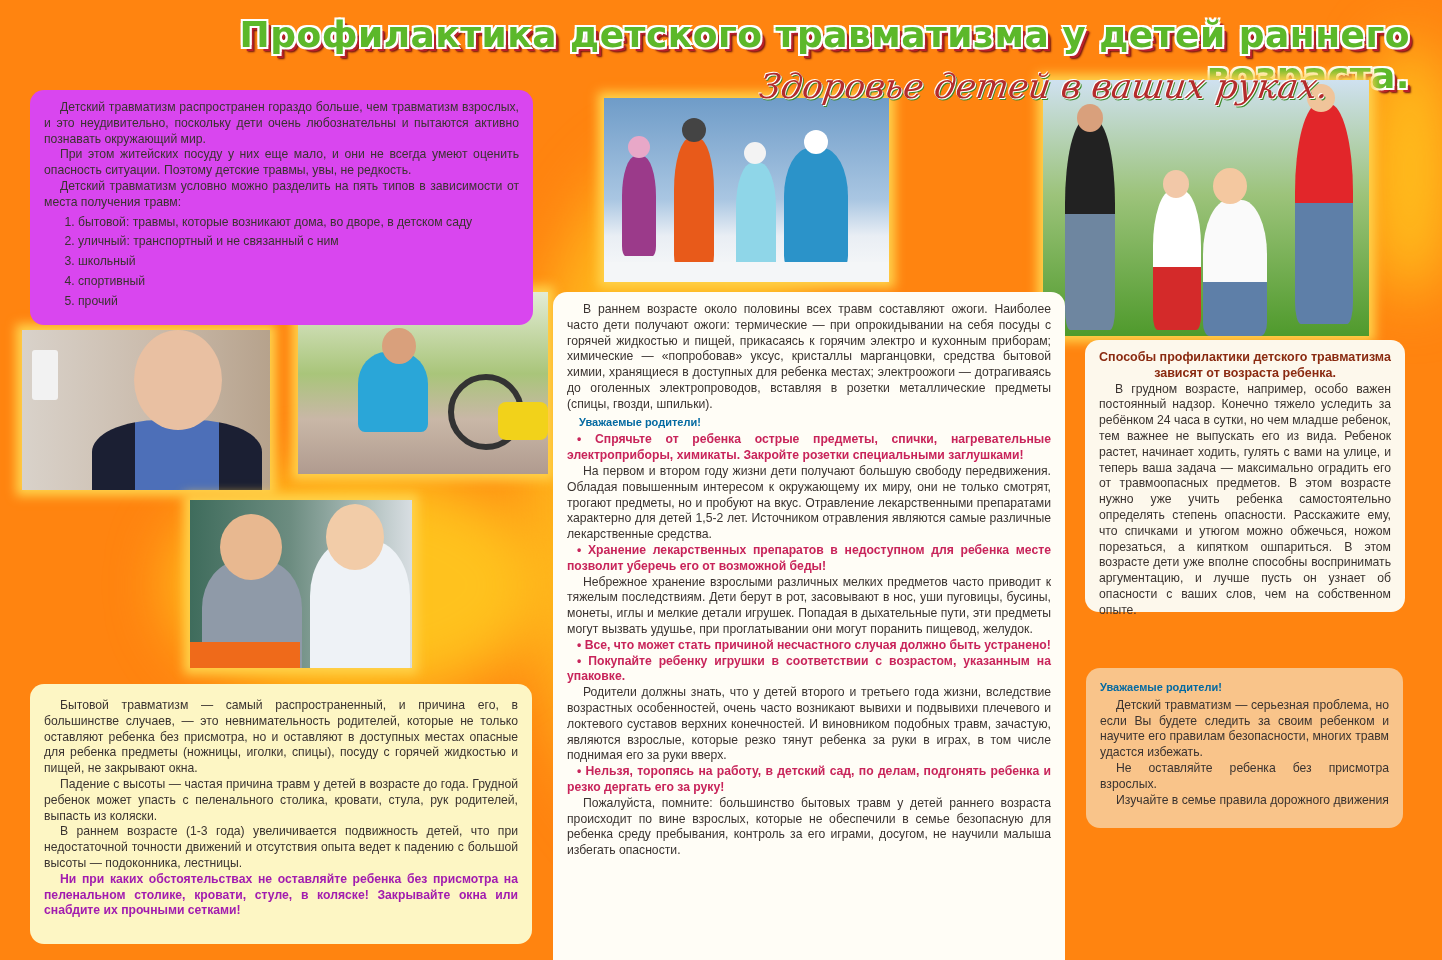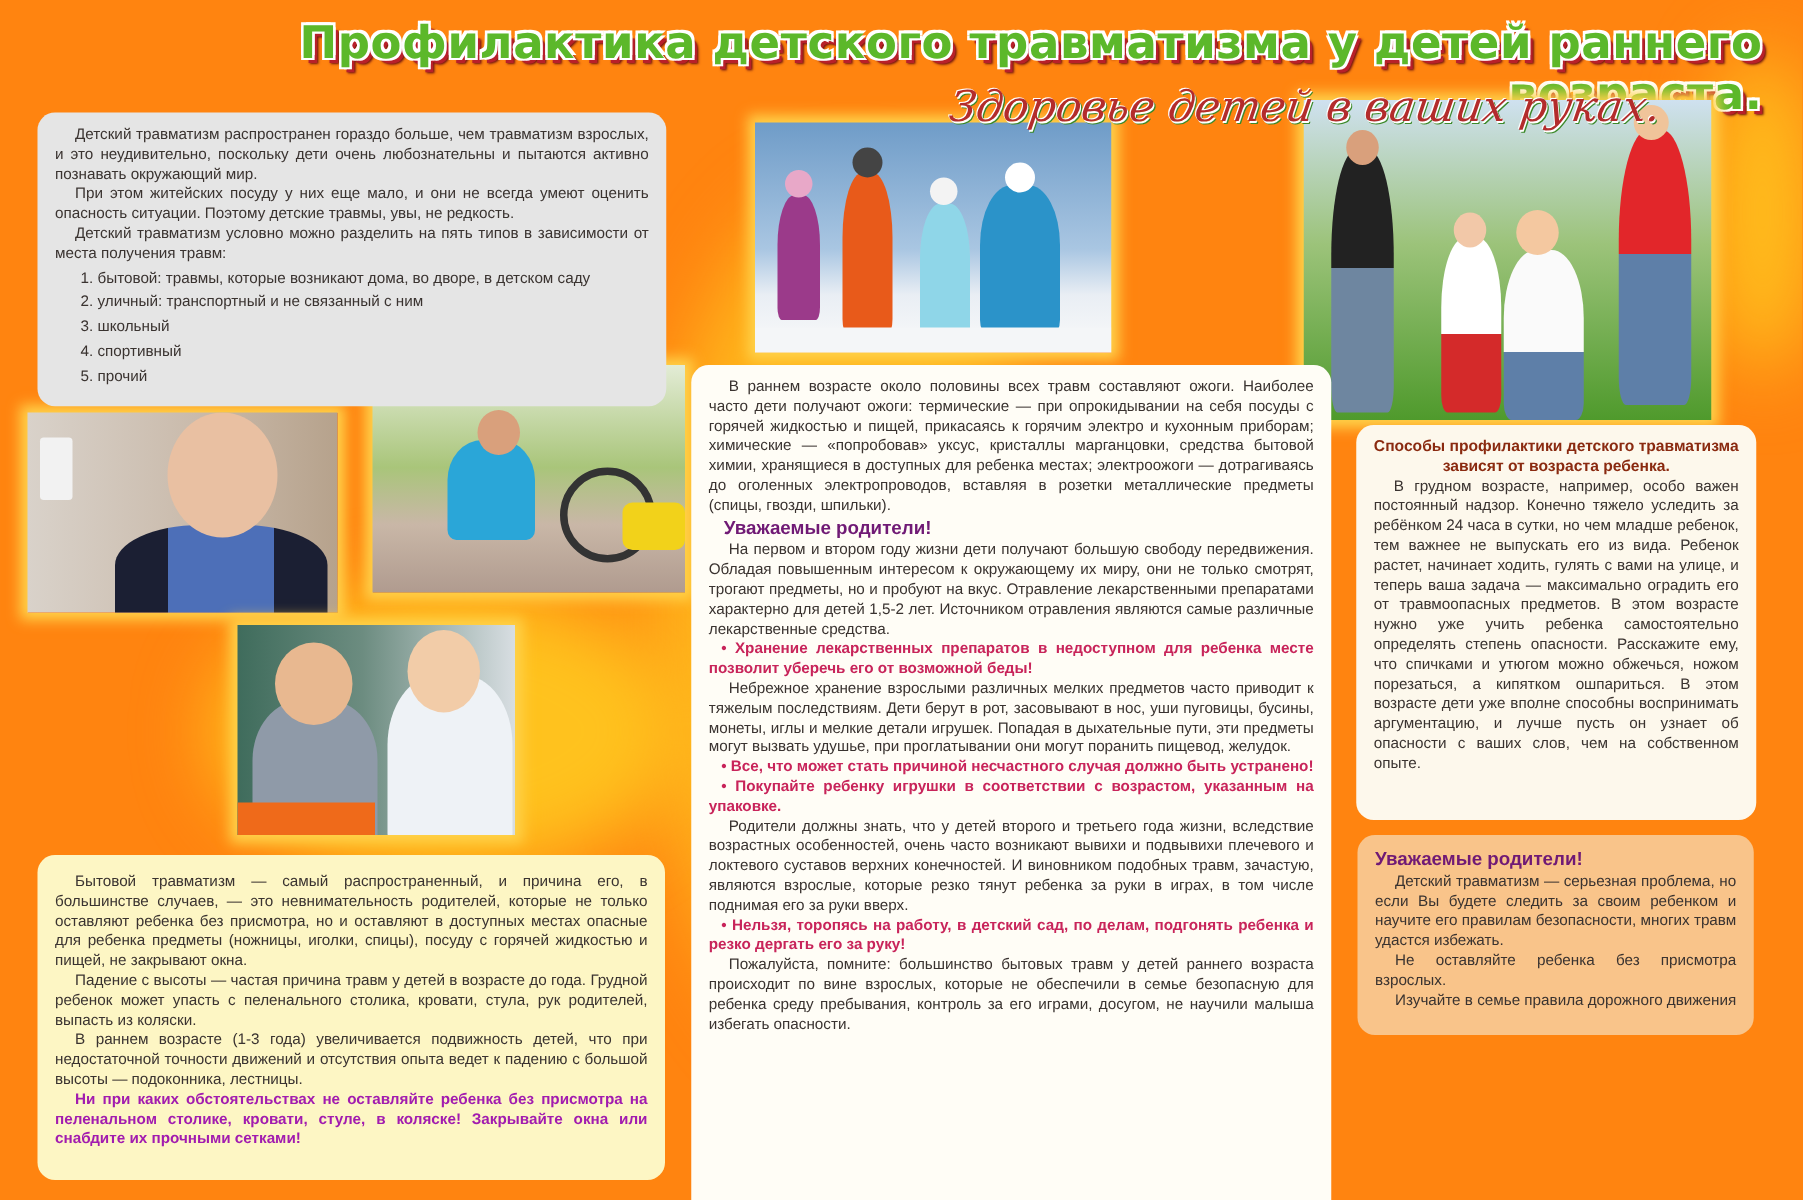--- a/index.html
+++ b/index.html
@@ -11,26 +11,26 @@
     color:#5cb82a;
     text-shadow:2px 2px 0 #fff,-2px -2px 0 #fff,2px -2px 0 #fff,-2px 2px 0 #fff,4px 4px 0 #b8202a,5px 5px 2px #6a1010;}
   .subtitle{position:absolute;left:760px;top:66px;font-family:"DejaVu Serif",serif;font-style:italic;
     font-size:34px;color:#b32c2c;
     text-shadow:1px 1px 0 #fff,-1px -1px 0 #fff,2px 2px 0 #3c8a2a;z-index:5;transform:skewX(-8deg);}
   .panel{position:absolute;border-radius:14px;padding:10px 14px;box-sizing:border-box;
     font-size:12.2px;line-height:15.8px;text-align:justify;}
   .panel p{margin:0;text-indent:16px;}
   .panel ol{margin:0;padding-left:30px;}
   .panel ol li{margin:4px;}
-  .p-intro{left:30px;top:90px;width:503px;height:235px;background:#e5e5e5;padding:10px 14px;}
+  .p-intro{left:30px;top:90px;width:503px;height:235px;background:#d946ef;padding:10px 14px;}
   .p-burns{left:553px;top:292px;width:512px;height:804px;background:#fffdf6;}
   .p-home{left:30px;top:684px;width:502px;height:260px;background:#fdf6c4;padding:14px 14px;}
-  .p-methods{left:1085px;top:340px;width:320px;height:316px;background:#fdf8ec;}
+  .p-methods{left:1085px;top:340px;width:320px;height:272px;background:#fdf8ec;}
   .p-parents{left:1086px;top:668px;width:317px;height:160px;background:#f9c48a;}
-  .greet{font-weight:bold;color:#701a75;font-size:15px;margin:2px 0 2px 12px;}
+  .greet{font-weight:bold;color:#0369a1;font-size:11px;margin:2px 0 2px 12px;}
   .warn{font-weight:bold;color:#c8245a;text-indent:10px !important;}
   .warn-brown{font-weight:bold;color:#a21caf;}
   .heading-center{font-weight:bold;color:#8a2a10;text-align:center;text-indent:0 !important;font-size:12.5px;margin-bottom:12px;}
   .photo{position:absolute;overflow:hidden;box-shadow:0 0 10px 6px #ffd24a;}
   .ph-ski{left:604px;top:98px;width:285px;height:184px;background:linear-gradient(#6f9cc8 0%,#a9c6e2 55%,#e9eef4 75%,#fafafa 100%);}
   .ph-family{left:1043px;top:80px;width:326px;height:256px;background:linear-gradient(#cfe1f0 0%,#9cc37a 45%,#4f9a2c 100%);}
   .ph-baby{left:22px;top:330px;width:248px;height:160px;background:linear-gradient(90deg,#d9d2ca,#c8b8a8 60%,#b6a28c);}
   .ph-bike{left:298px;top:292px;width:250px;height:182px;background:linear-gradient(#e3ecd6 0%,#a9c57a 45%,#c9b7a7 70%,#b09b8f 100%);}
   .ph-school{left:190px;top:500px;width:222px;height:168px;background:linear-gradient(90deg,#3f6c5c 0%,#6c8c80 45%,#d8dee2 100%);}
   .figure{position:absolute;border-radius:40% 40% 10% 10%;}
@@ -99,20 +99,21 @@
     <li>уличный: транспортный и не связанный с ним</li>
     <li>школьный</li>
     <li>спортивный</li>
     <li>прочий</li>
   </ol>
 </div>
 
 <div class="panel p-burns">
   <p>В раннем возрасте около половины всех травм составляют ожоги. Наиболее часто дети получают ожоги: термические — при опрокидывании на себя посуды с горячей жидкостью и пищей, прикасаясь к горячим электро и кухонным приборам; химические — «попробовав» уксус, кристаллы марганцовки, средства бытовой химии, хранящиеся в доступных для ребенка местах; электроожоги — дотрагиваясь до оголенных электропроводов, вставляя в розетки металлические предметы (спицы, гвозди, шпильки).</p>
   <div class="greet">Уважаемые родители!</div>
+  <p class="warn">• Спрячьте от ребенка острые предметы, спички, нагревательные электроприборы, химикаты. Закройте розетки специальными заглушками!</p>
   <p>На первом и втором году жизни дети получают большую свободу передвижения. Обладая повышенным интересом к окружающему их миру, они не только смотрят, трогают предметы, но и пробуют на вкус. Отравление лекарственными препаратами характерно для детей 1,5-2 лет. Источником отравления являются самые различные лекарственные средства.</p>
   <p class="warn">• Хранение лекарственных препаратов в недоступном для ребенка месте позволит уберечь его от возможной беды!</p>
   <p>Небрежное хранение взрослыми различных мелких предметов часто приводит к тяжелым последствиям. Дети берут в рот, засовывают в нос, уши пуговицы, бусины, монеты, иглы и мелкие детали игрушек. Попадая в дыхательные пути, эти предметы могут вызвать удушье, при проглатывании они могут поранить пищевод, желудок.</p>
   <p class="warn">• Все, что может стать причиной несчастного случая должно быть устранено!</p>
   <p class="warn">• Покупайте ребенку игрушки в соответствии с возрастом, указанным на упаковке.</p>
   <p>Родители должны знать, что у детей второго и третьего года жизни, вследствие возрастных особенностей, очень часто возникают вывихи и подвывихи плечевого и локтевого суставов верхних конечностей. И виновником подобных травм, зачастую, являются взрослые, которые резко тянут ребенка за руки в играх, в том числе поднимая его за руки вверх.</p>
   <p class="warn">• Нельзя, торопясь на работу, в детский сад, по делам, подгонять ребенка и резко дергать его за руку!</p>
   <p>Пожалуйста, помните: большинство бытовых травм у детей раннего возраста происходит по вине взрослых, которые не обеспечили в семье безопасную для ребенка среду пребывания, контроль за его играми, досугом, не научили малыша избегать опасности.</p>
 </div>
 

